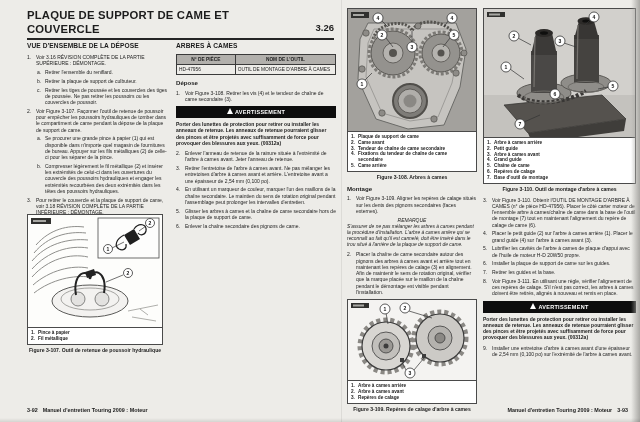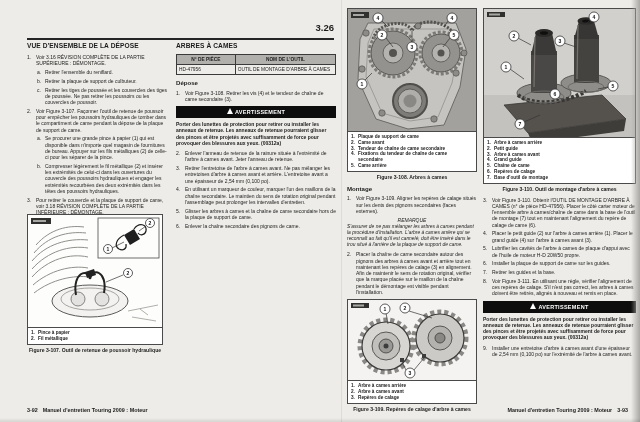--- a/index.html
+++ b/index.html
@@ -58,20 +58,21 @@
   .leader{stroke:#333;stroke-width:0.7;fill:none;}
   .idtag{fill:#30302e;}
   .idsmudge{fill:#cfcfcb;opacity:0.75;}
 </style>
 </head>
 <body>
 
 <div class="spread">
   <div class="gutter"></div>
 
+  <div id="page-title">PLAQUE DE SUPPORT DE CAME ET COUVERCLE</div>
   <div id="section-number">3.26</div>
   <div id="title-rule"></div>
 
   <div id="col1" class="col">
     <div class="h1">VUE D'ENSEMBLE DE LA DÉPOSE</div>
     <div class="step">
         <span class="n">1.</span>
         <span class="t">Voir 3.16 RÉVISION COMPLÈTE DE LA PARTIE SUPÉRIEURE : DÉMONTAGE.</span>
       </div>
     <div class="step sub">

